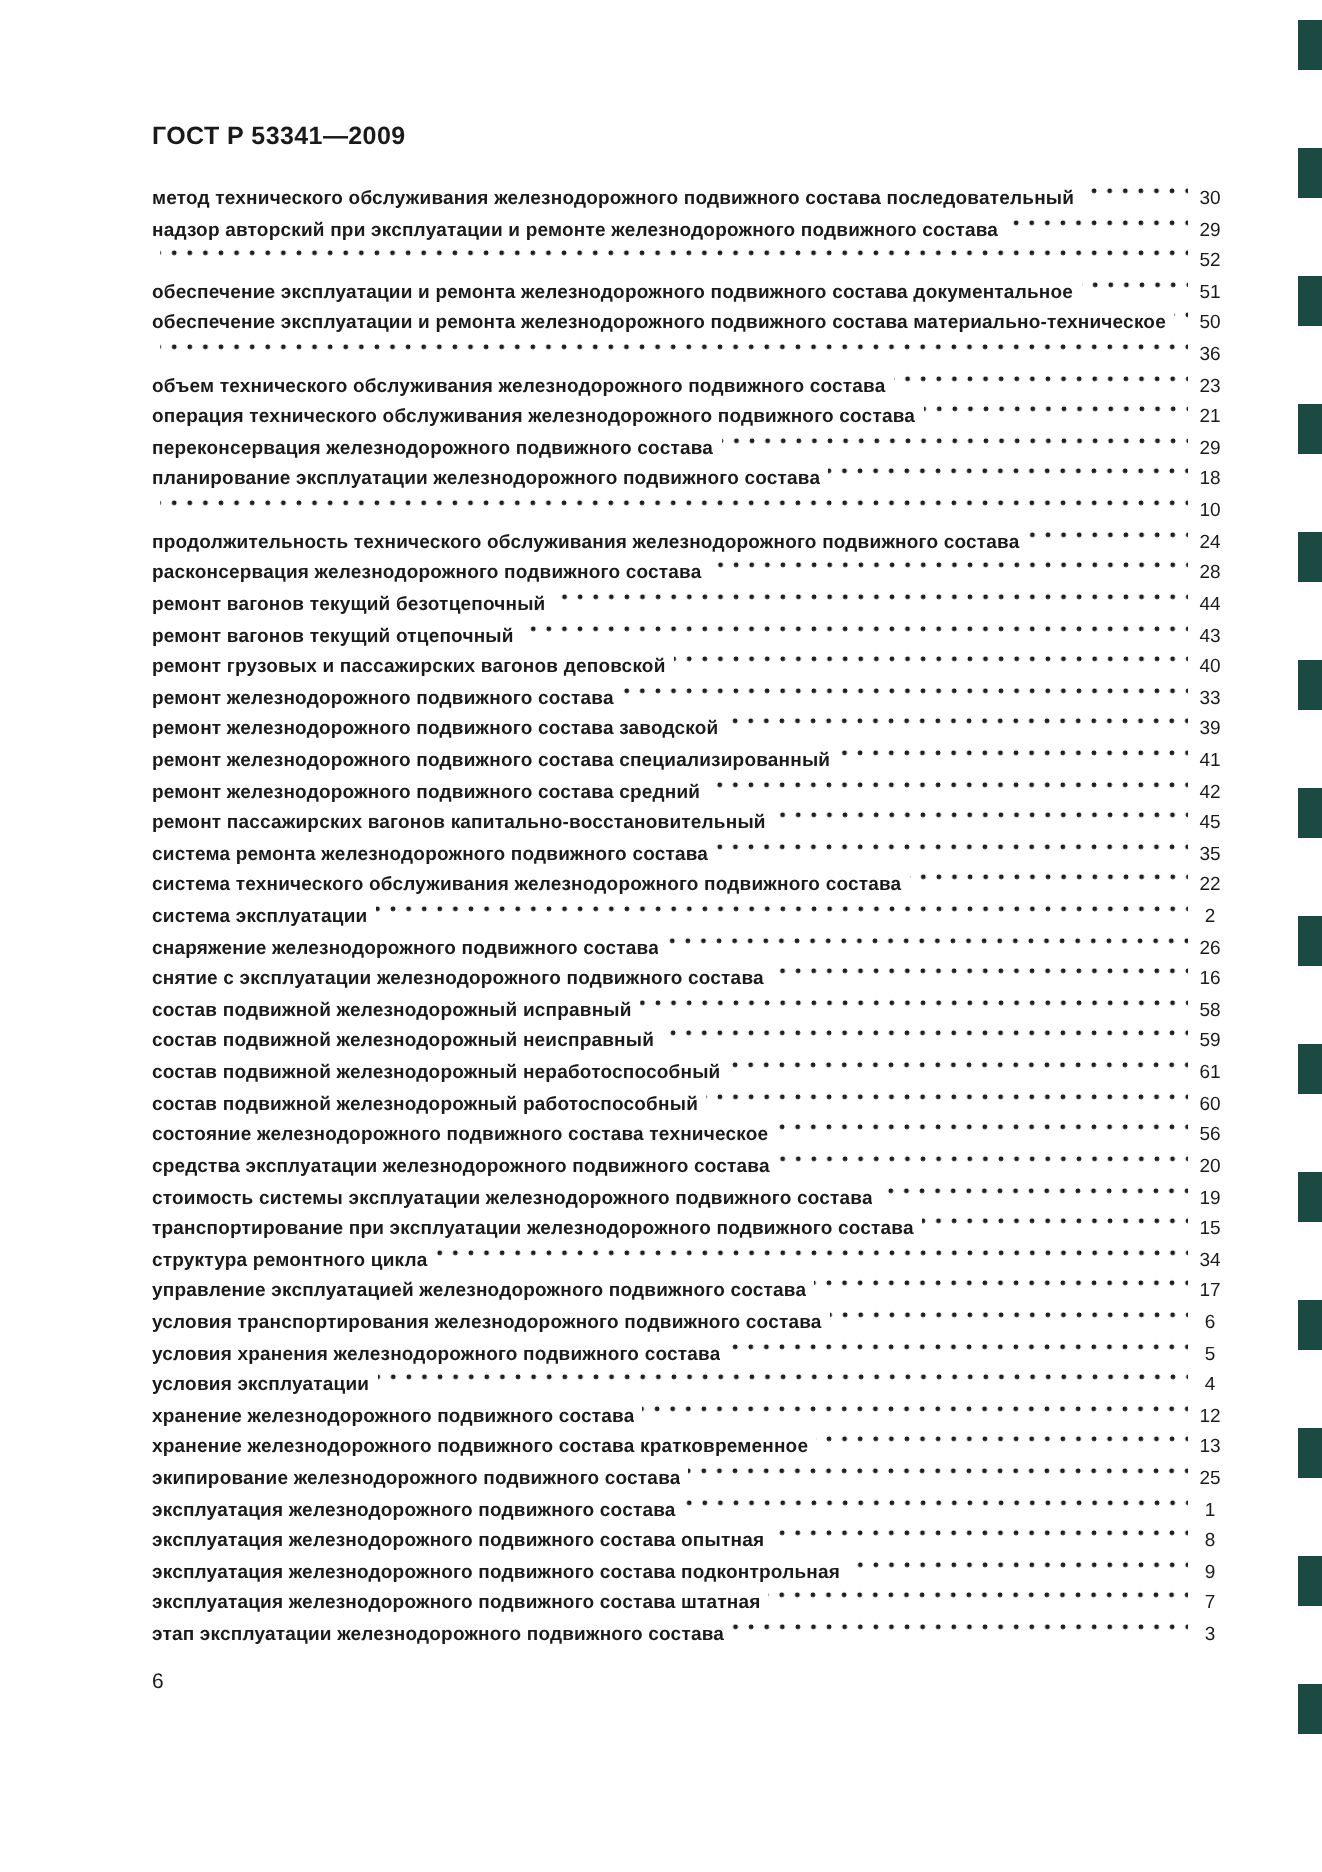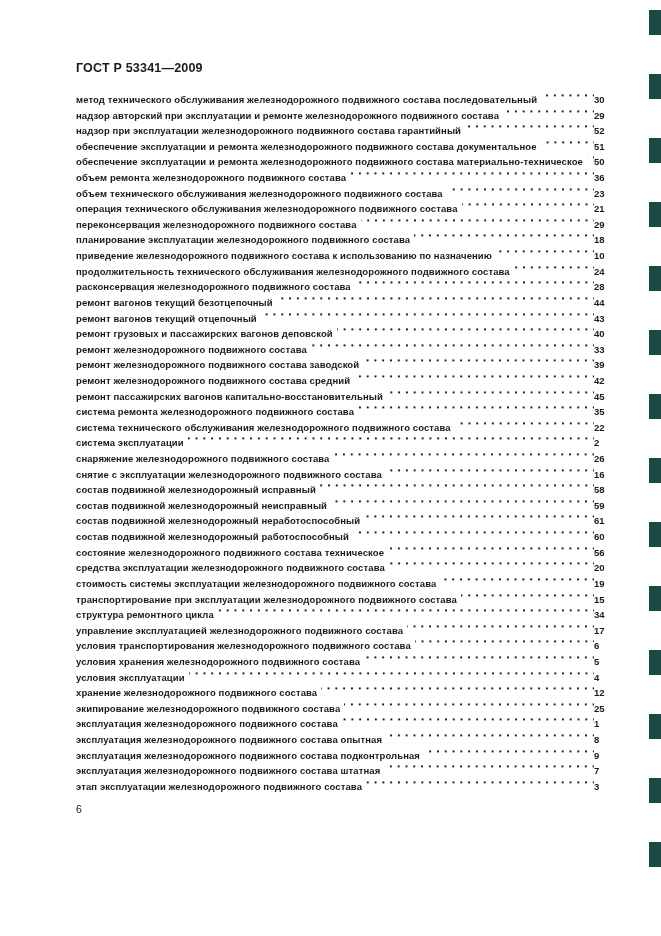--- a/index.html
+++ b/index.html
@@ -52,22 +52,22 @@
     align-self: stretch;
     margin-left: 4px;
     background-image: radial-gradient(circle, #1f1f1f 1.05px, rgba(0,0,0,0) 1.35px);
     background-size: 7.8px 15.62px;
     background-repeat: repeat-x;
     background-position: right 4px bottom 4.4px;
   }
   .pg {
     flex: 0 0 22px;
     width: 22px;
-    text-align: left;
-    font-weight: bold;
+    text-align: center;
+    font-weight: normal;
   }
   .page-number {
     margin-top: 9px;
     font-size: 10.5px;
     font-weight: normal;
   }
   .edge-bars .bar {
     position: absolute;
     right: 0;
     width: 12px;
@@ -87,39 +87,37 @@
     <span class="pg">30</span>
   </div>
 
   <div class="entry">
     <span class="term">надзор авторский при эксплуатации и ремонте железнодорожного подвижного состава</span>
     <span class="leader"></span>
     <span class="pg">29</span>
   </div>
 
   <div class="entry">
-    <span class="term">надзор при эксплуатации железнодорожного подвижного состава гарантийный</span>
     <span class="leader"></span>
     <span class="pg">52</span>
   </div>
 
   <div class="entry">
     <span class="term">обеспечение эксплуатации и ремонта железнодорожного подвижного состава документальное</span>
     <span class="leader"></span>
     <span class="pg">51</span>
   </div>
 
   <div class="entry">
     <span class="term">обеспечение эксплуатации и ремонта железнодорожного подвижного состава материально-техническое</span>
     <span class="leader"></span>
     <span class="pg">50</span>
   </div>
 
   <div class="entry">
-    <span class="term">объем ремонта железнодорожного подвижного состава</span>
     <span class="leader"></span>
     <span class="pg">36</span>
   </div>
 
   <div class="entry">
     <span class="term">объем технического обслуживания железнодорожного подвижного состава</span>
     <span class="leader"></span>
     <span class="pg">23</span>
   </div>
 
@@ -135,21 +133,20 @@
     <span class="pg">29</span>
   </div>
 
   <div class="entry">
     <span class="term">планирование эксплуатации железнодорожного подвижного состава</span>
     <span class="leader"></span>
     <span class="pg">18</span>
   </div>
 
   <div class="entry">
-    <span class="term">приведение железнодорожного подвижного состава к использованию по назначению</span>
     <span class="leader"></span>
     <span class="pg">10</span>
   </div>
 
   <div class="entry">
     <span class="term">продолжительность технического обслуживания железнодорожного подвижного состава</span>
     <span class="leader"></span>
     <span class="pg">24</span>
   </div>
 
@@ -182,20 +179,25 @@
     <span class="leader"></span>
     <span class="pg">33</span>
   </div>
 
   <div class="entry">
     <span class="term">ремонт железнодорожного подвижного состава заводской</span>
     <span class="leader"></span>
     <span class="pg">39</span>
   </div>
 
+  <div class="entry">
+    <span class="term">ремонт железнодорожного подвижного состава специализированный</span>
+    <span class="leader"></span>
+    <span class="pg">41</span>
+  </div>
 
   <div class="entry">
     <span class="term">ремонт железнодорожного подвижного состава средний</span>
     <span class="leader"></span>
     <span class="pg">42</span>
   </div>
 
   <div class="entry">
     <span class="term">ремонт пассажирских вагонов капитально-восстановительный</span>
     <span class="leader"></span>
@@ -310,20 +312,25 @@
     <span class="pg">4</span>
   </div>
 
   <div class="entry">
     <span class="term">хранение железнодорожного подвижного состава</span>
     <span class="leader"></span>
     <span class="pg">12</span>
   </div>
 
 
+  <div class="entry">
+    <span class="term">хранение железнодорожного подвижного состава кратковременное</span>
+    <span class="leader"></span>
+    <span class="pg">13</span>
+  </div>
 
   <div class="entry">
     <span class="term">экипирование железнодорожного подвижного состава</span>
     <span class="leader"></span>
     <span class="pg">25</span>
   </div>
 
   <div class="entry">
     <span class="term">эксплуатация железнодорожного подвижного состава</span>
     <span class="leader"></span>

